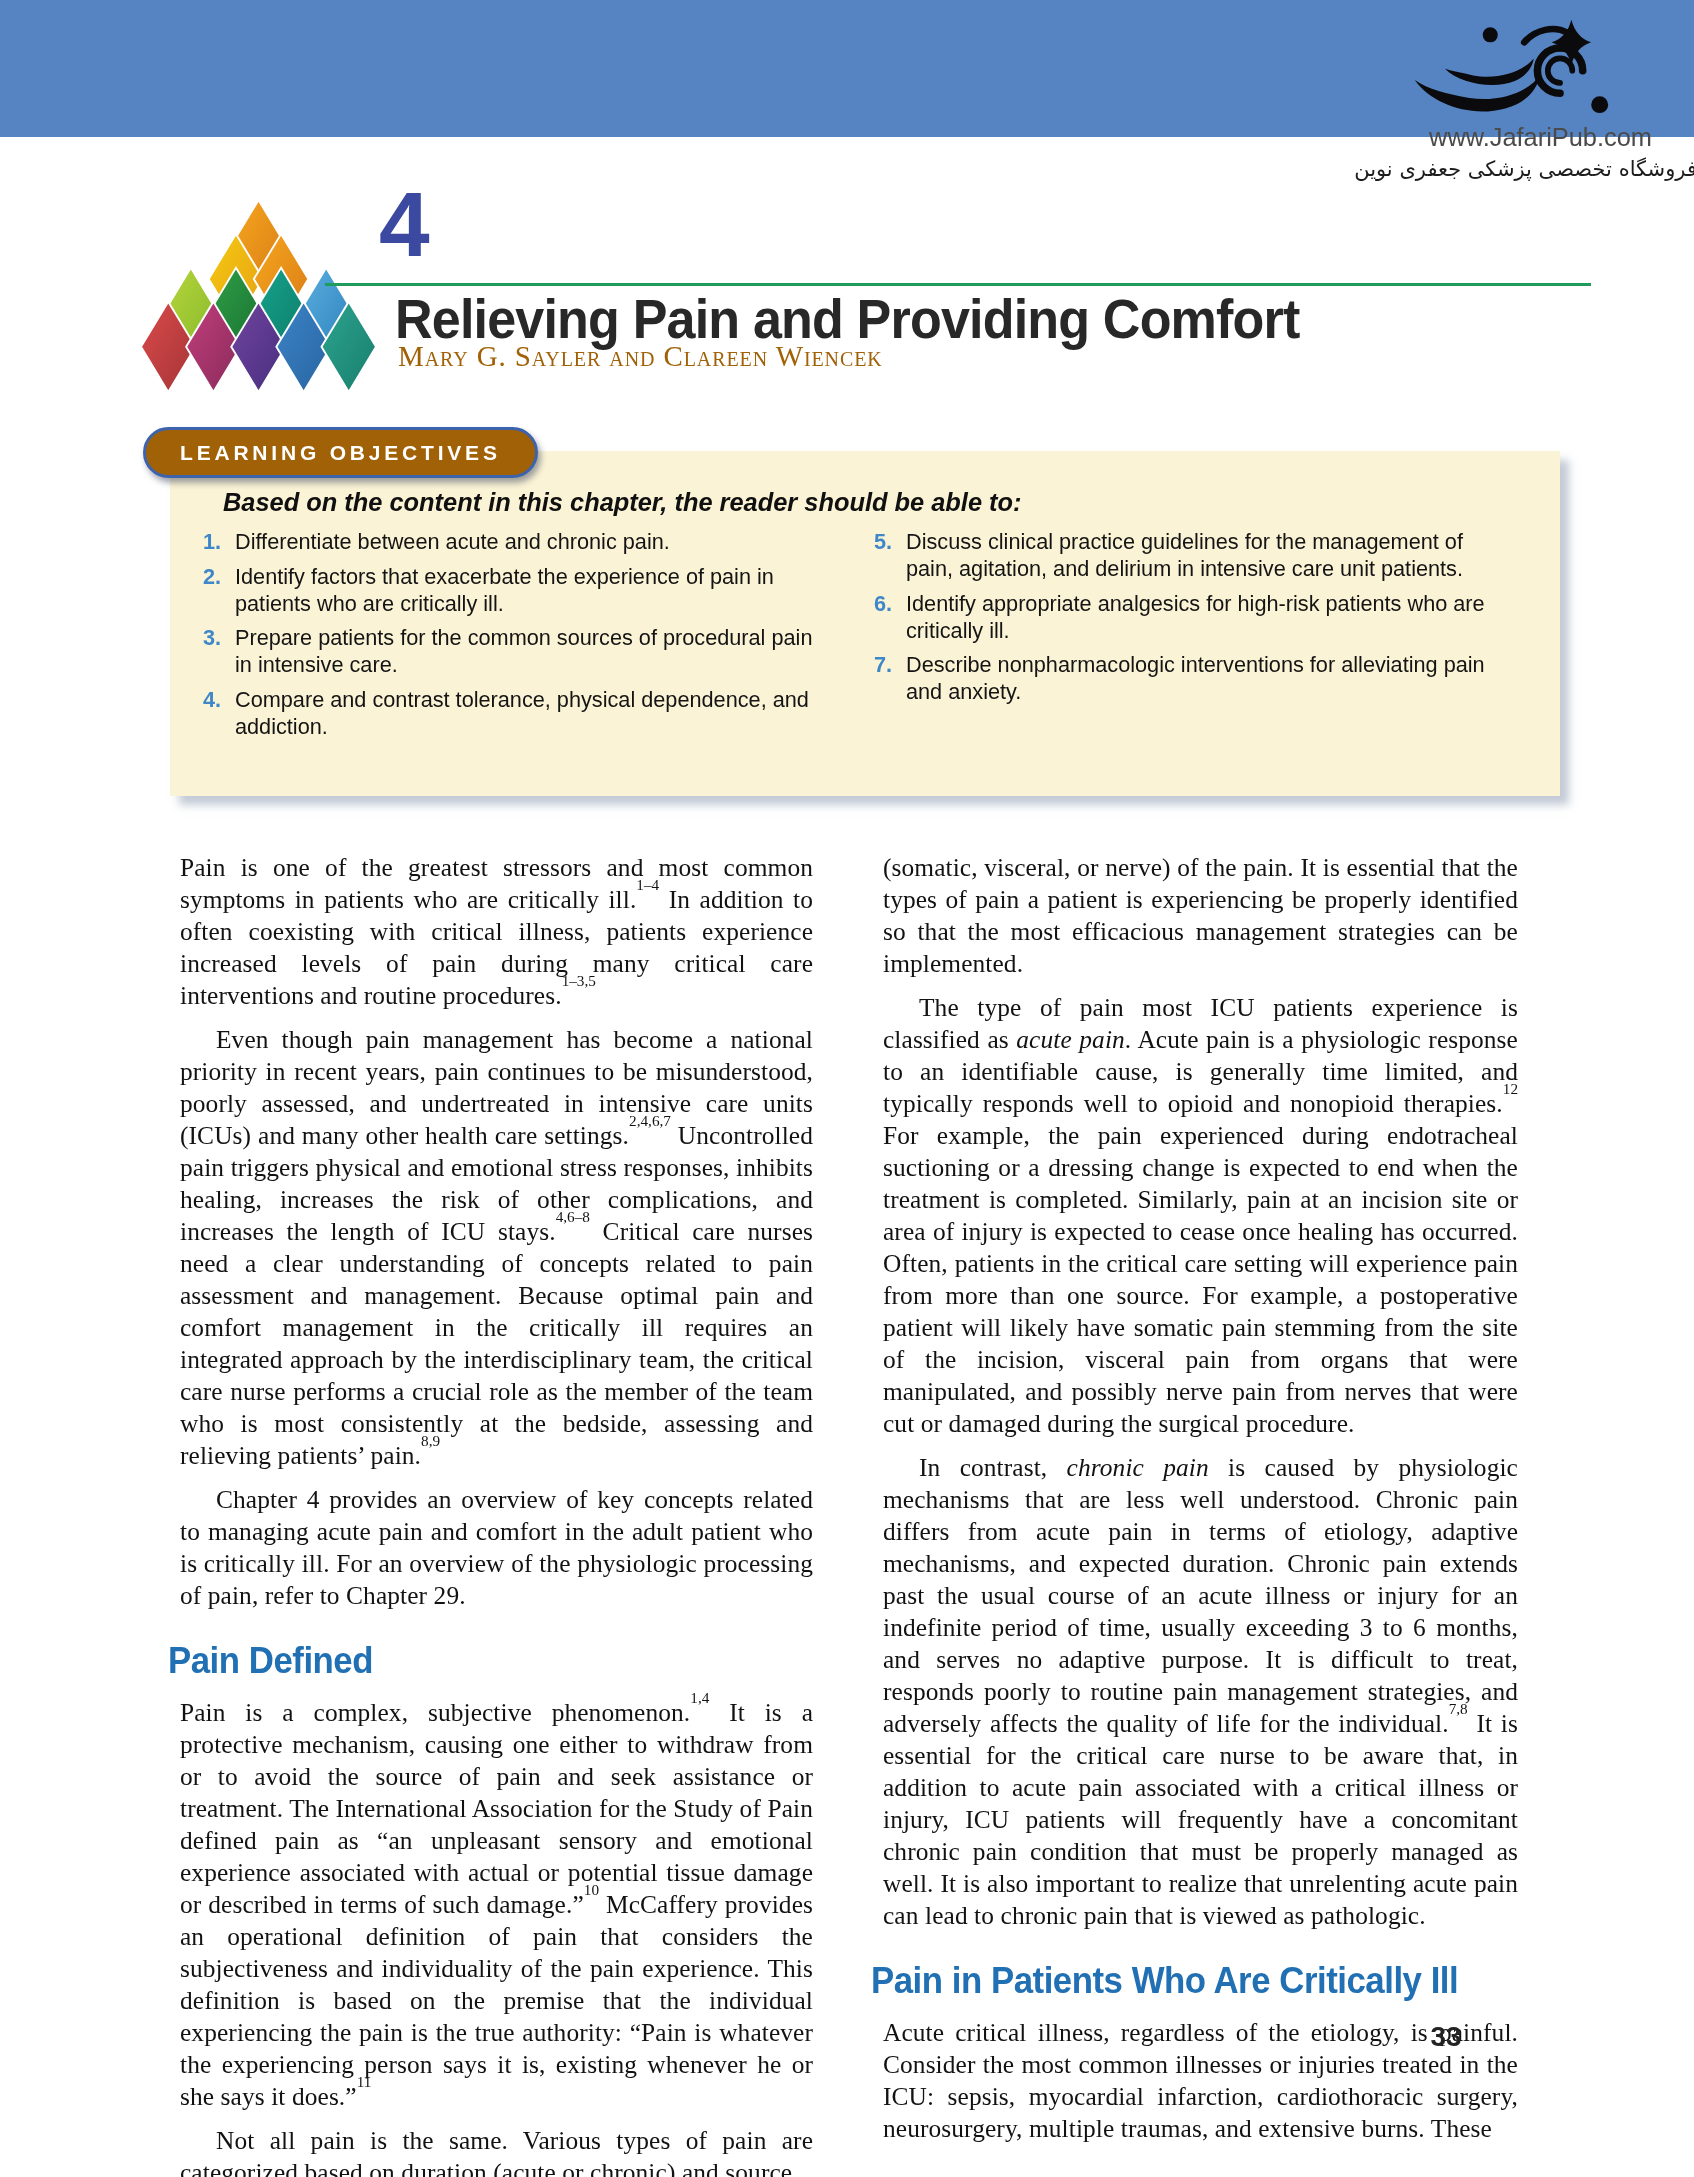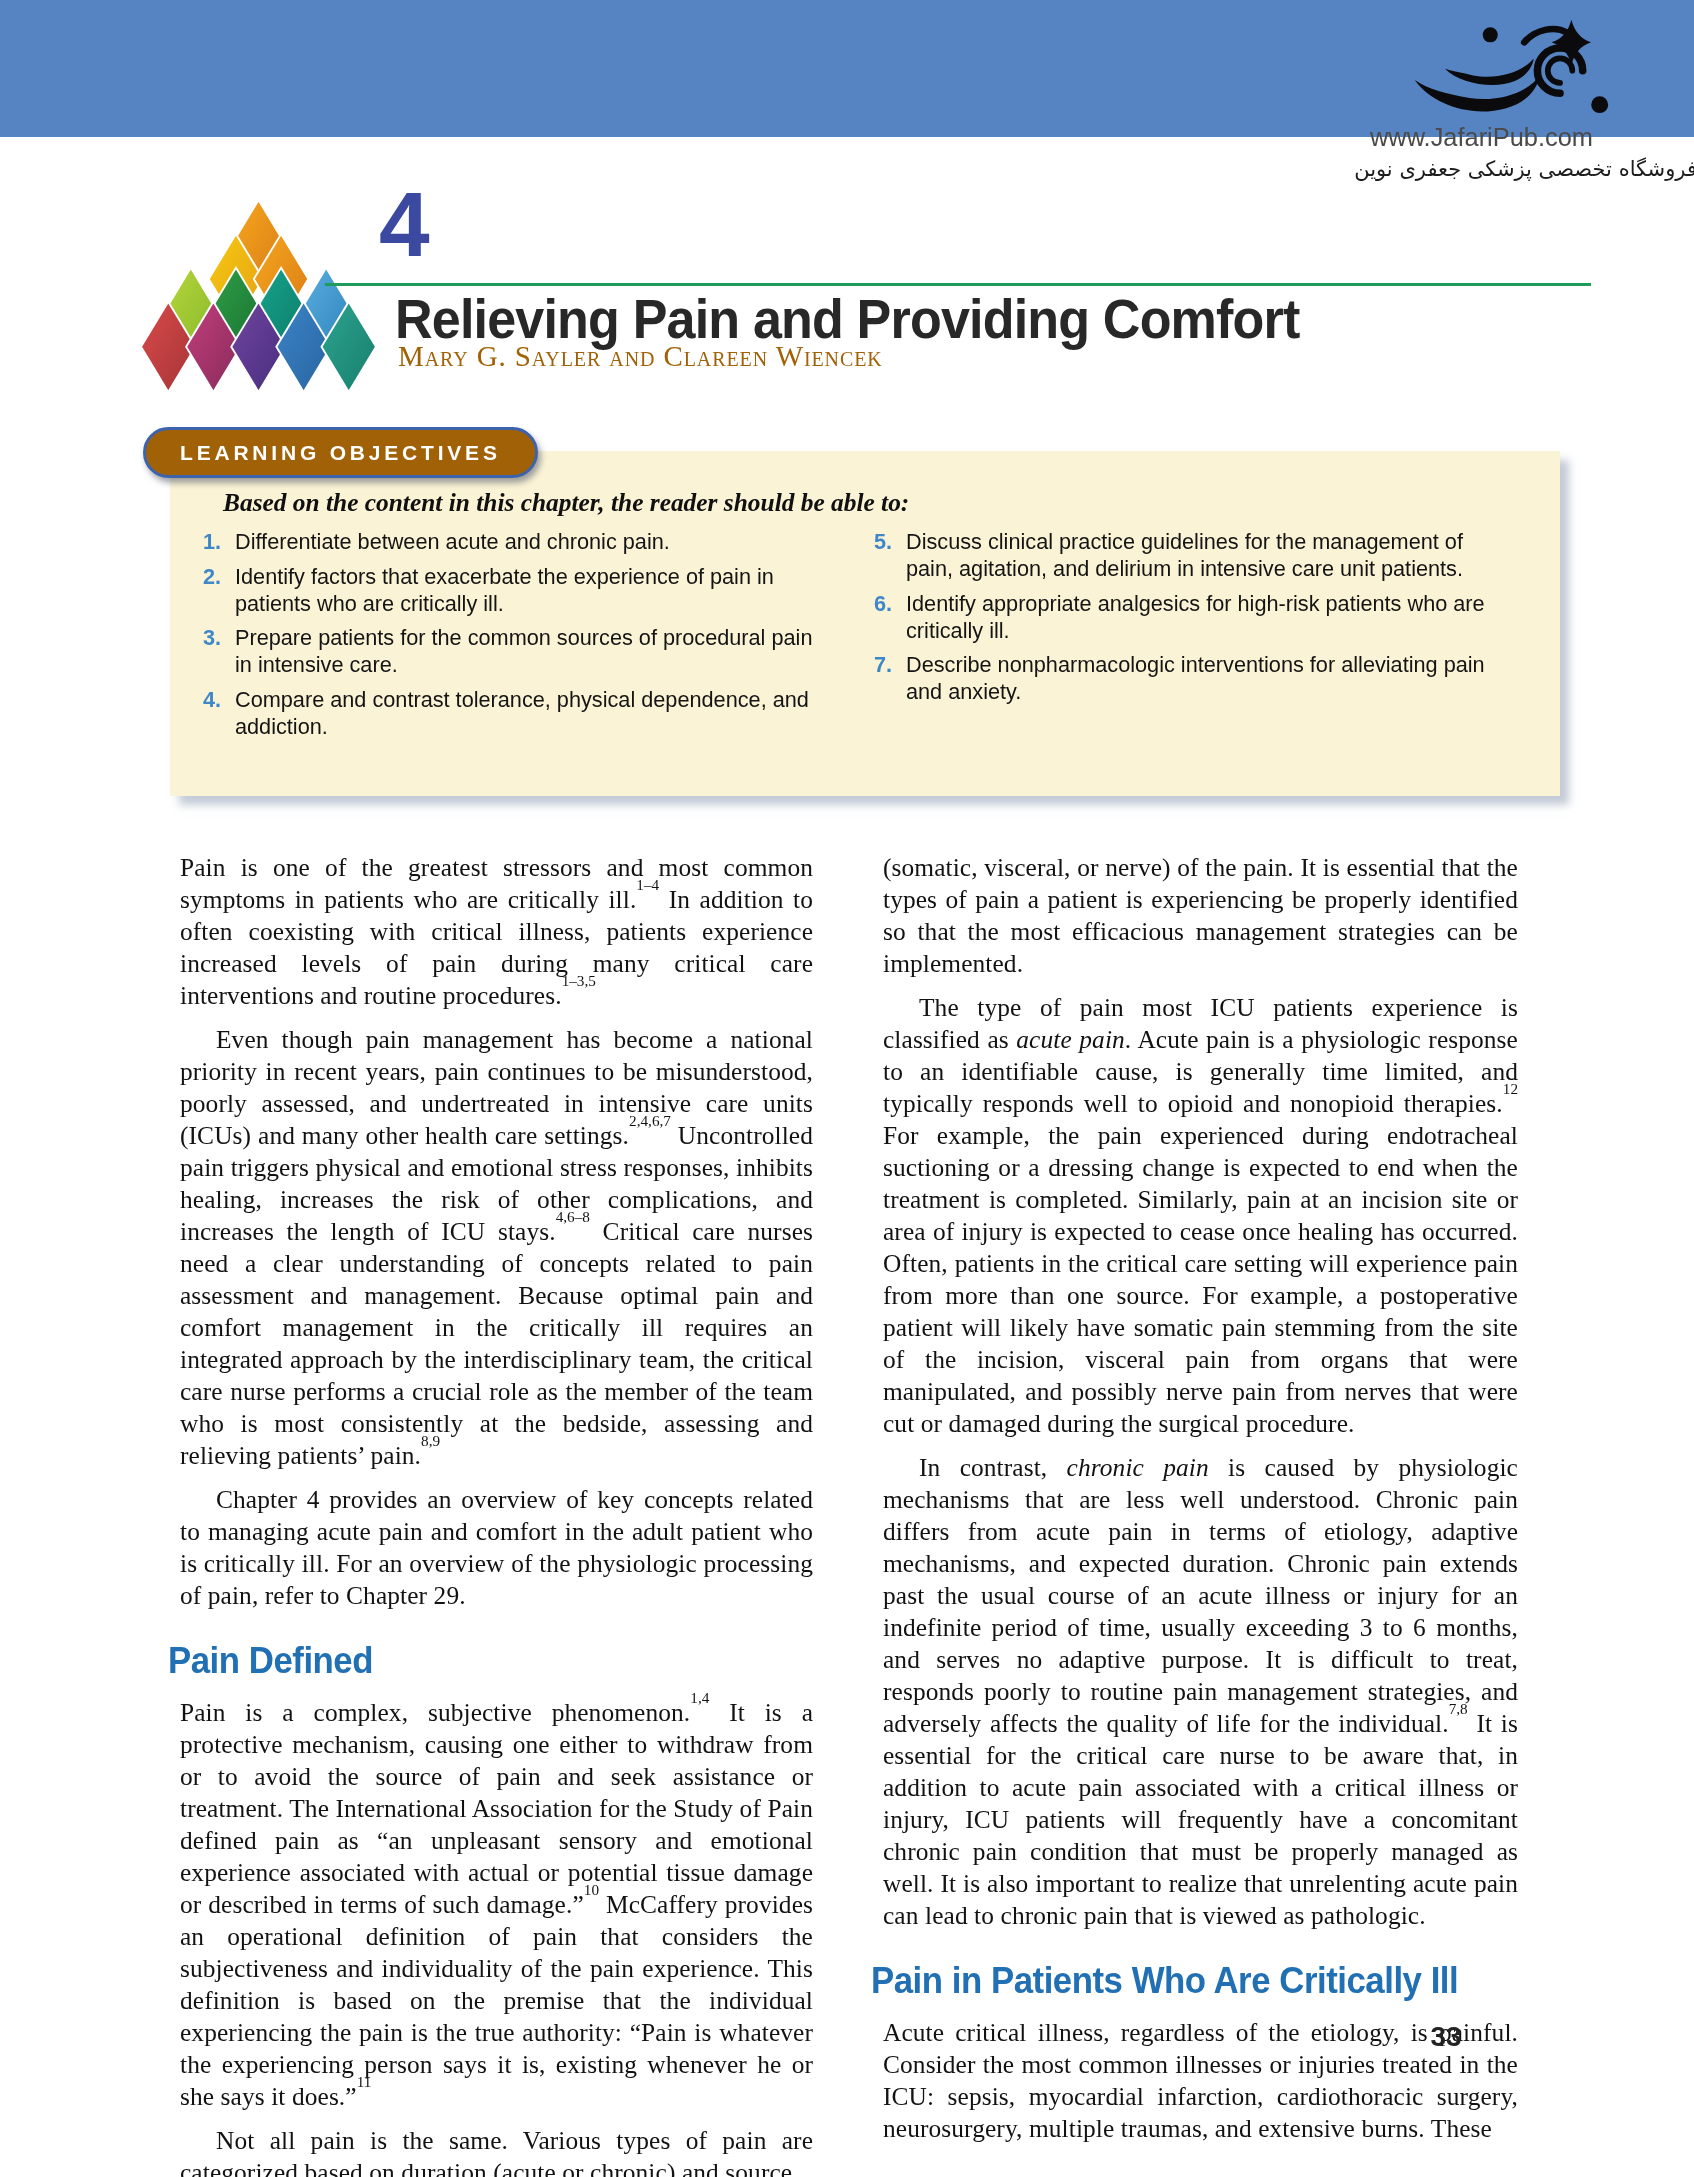--- a/index.html
+++ b/index.html
@@ -7,21 +7,21 @@
     position:relative; width:1695px; height:2177px; margin:0 auto;
     background:#ffffff; overflow:hidden;
     font-family:"Liberation Serif", serif; color:#161616;
   }
   .abs { position:absolute; }
 
   
   #banner { left:0; top:0; width:1695px; height:137px; background:#5684c2; }
   #pub-logo { left:1411px; top:17px; width:200px; height:113px; }
   #pub-site {
-    left:1370px; top:123px; width:282px; text-align:left;
+    left:1370px; top:123px; width:282px; text-align:right;
     font-family:"Liberation Sans", sans-serif; font-size:25.4px; color:#4a4a4a;
   }
   #pub-fa {
     left:1184px; top:157px; width:513px; text-align:right; direction:rtl;
     font-family:"DejaVu Sans", sans-serif; font-size:21px; color:#1d1d1d;
   }
 
   
   #chapter-logo { left:141px; top:196px; width:235px; height:200px; }
   #chapter-number {
@@ -46,21 +46,21 @@
     box-shadow:9.4px 9.4px 8.5px rgba(148,160,180,.55);
   }
   #obj-badge {
     left:143px; top:427px; height:45px; padding:0 34px;
     background:#a16207; border:3.8px solid #3d63ad; border-radius:28px;
     color:#ffffff; font-family:"Liberation Sans", sans-serif; font-weight:bold;
     font-size:21px; letter-spacing:3.8px; line-height:45px; white-space:nowrap;
     box-shadow:2.8px 4.7px 6.6px rgba(40,50,80,.45);
   }
   #obj-intro {
-    left:223px; top:488px; font-family:Liberation Serif, serif;
+    left:223px; top:488px; font-family:Liberation Sans, sans-serif;
     font-weight:bold; font-style:italic; font-size:25.4px; color:#101010;
     white-space:nowrap;
   }
   .obj-col { position:absolute; top:528px; }
   #obj-col-left  { left:203px; width:610px; }
   #obj-col-right { left:874px; width:614px; }
   .obj-item {
     display:grid; grid-template-columns:32px 1fr; margin-bottom:7.5px;
     font-family:"Liberation Sans", sans-serif; font-size:21.7px;
     line-height:27px; color:#141414;

